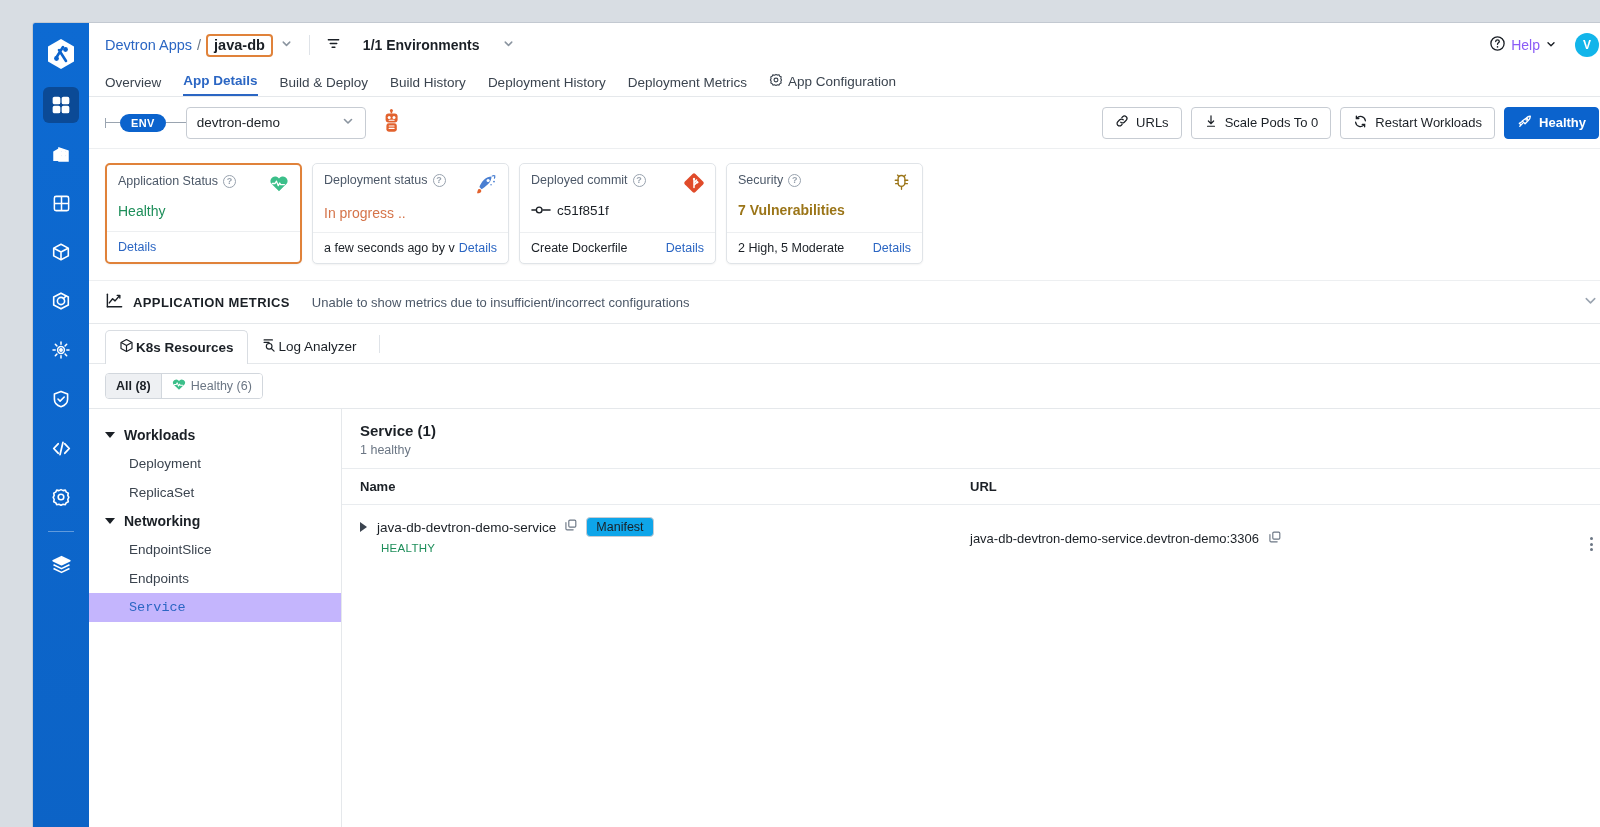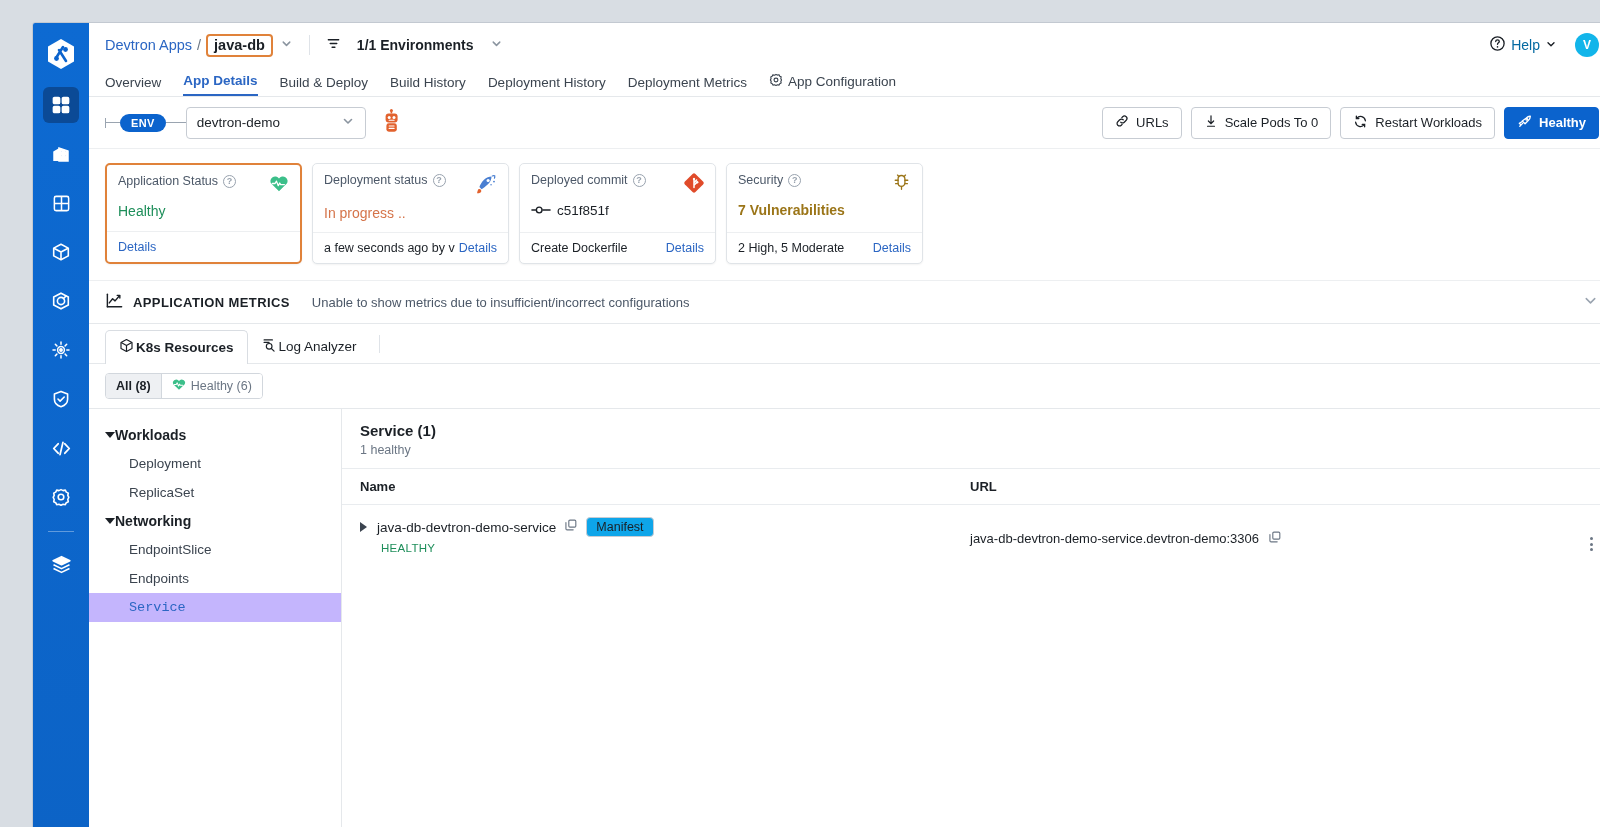--- a/index.html
+++ b/index.html
@@ -50,24 +50,24 @@
   }
   .crumb { font-size: 14.5px; color: #2b66c3; cursor: pointer; white-space: nowrap; }
   .crumb-sep { color: #6b7684; margin: 0 5px; font-size: 14.5px; }
   .crumb-cur {
     font-size: 14.5px; color: #1b2026; font-weight: 600;
     border: 2px solid #e0823a; border-radius: 4px;
     padding: 1px 6px 2px; white-space: nowrap;
   }
   .chev { margin-left: 7px; color: #8a949f; }
   .vrule { width: 1px; height: 20px; background: #dfe3e8; margin: 0 16px; }
-  .envsel { display: flex; align-items: center; gap: 16px; cursor: pointer; }
+  .envsel { display: flex; align-items: center; gap: 22px; cursor: pointer; }
   .envsel-txt { font-size: 14px; color: #1b2026; font-weight: 600; }
   .hdr-spacer { flex: 1; }
-  .help { display: flex; align-items: center; gap: 5px; font-size: 14px; color: #0369a1; cursor: pointer; }
+  .help { display: flex; align-items: center; gap: 5px; font-size: 14px; color: #8b5cf6; cursor: pointer; }
   .avatar {
     width: 24px; height: 24px; border-radius: 50%;
     background: #12b5ea; color: #fff; font-size: 12px; font-weight: 700;
     display: flex; align-items: center; justify-content: center;
     margin-left: 18px; cursor: pointer;
   }
 
   
   .tabstrip {
     height: 30px; flex: 0 0 30px;
@@ -174,21 +174,21 @@
     display: flex; align-items: center; gap: 5px; padding: 0 10px;
     font-size: 12.5px; color: #6b7684; cursor: pointer; background: #fff;
   }
   .chip.sel { background: #eef0f3; color: #1b2026; font-weight: 600; }
   .chip + .chip { border-left: 1px solid #d2d7dd; }
 
   .res-body { flex: 1; display: flex; min-height: 0; border-top: 1px solid #e5e8eb; }
 
   .tree { width: 253px; flex: 0 0 253px; border-right: 1px solid #e5e8eb; padding-top: 12px; overflow: auto; }
   .tree-grp {
-    display: flex; align-items: center; padding: 6px 16px;
+    display: flex; align-items: center; gap: 9px; padding: 6px 16px;
     font-size: 14px; font-weight: 700; color: #1b2026; cursor: pointer;
   }
   .caret { width: 0; height: 0; border-left: 5px solid transparent; border-right: 5px solid transparent; border-top: 6px solid #1b2026; }
   .tree-it {
     padding: 7px 16px 7px 40px; font-size: 13.5px; color: #3b444f; cursor: pointer;
   }
   .tree-it.sel { background: #c4b5fd; color: #2b66c3; font-family: Liberation Mono, monospace; }
 
   .detail { flex: 1; min-width: 0; display: flex; flex-direction: column; }
   .detail-hd { padding: 13px 18px 11px; }

